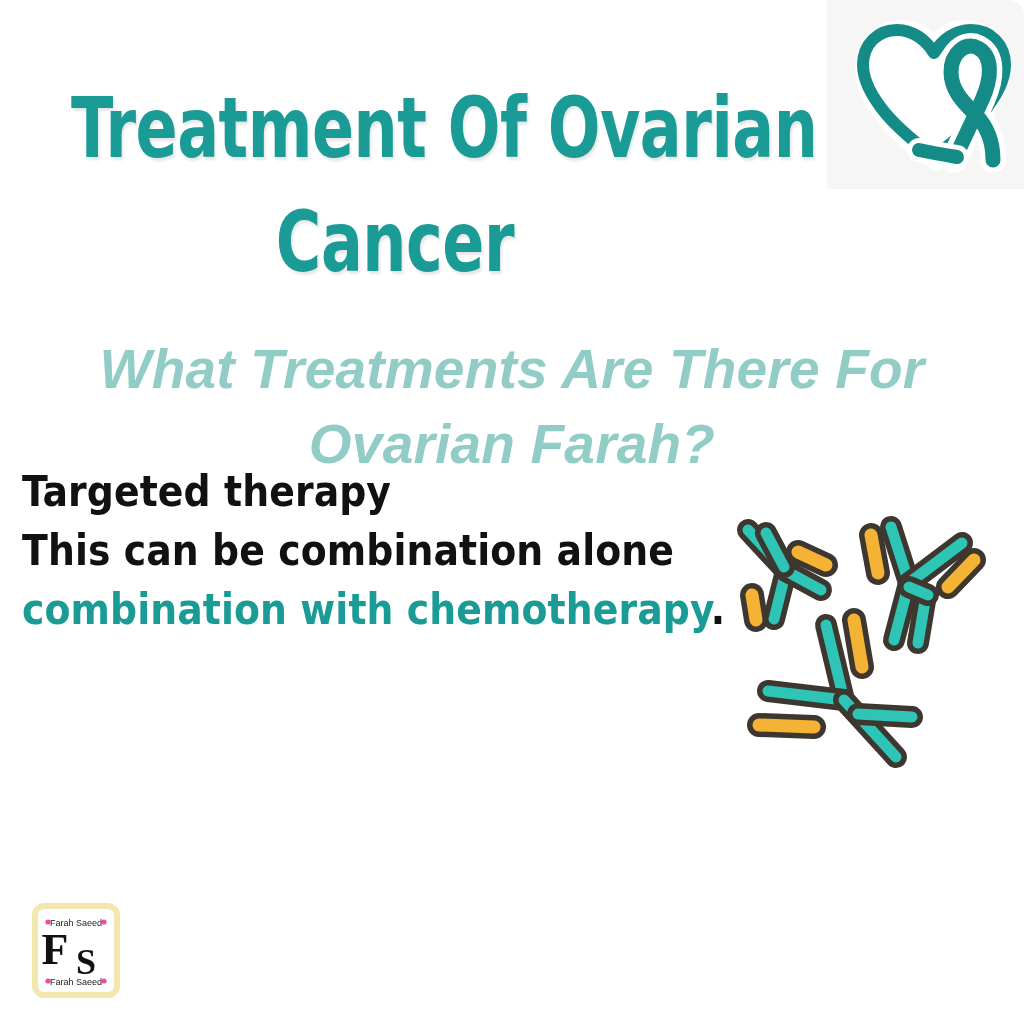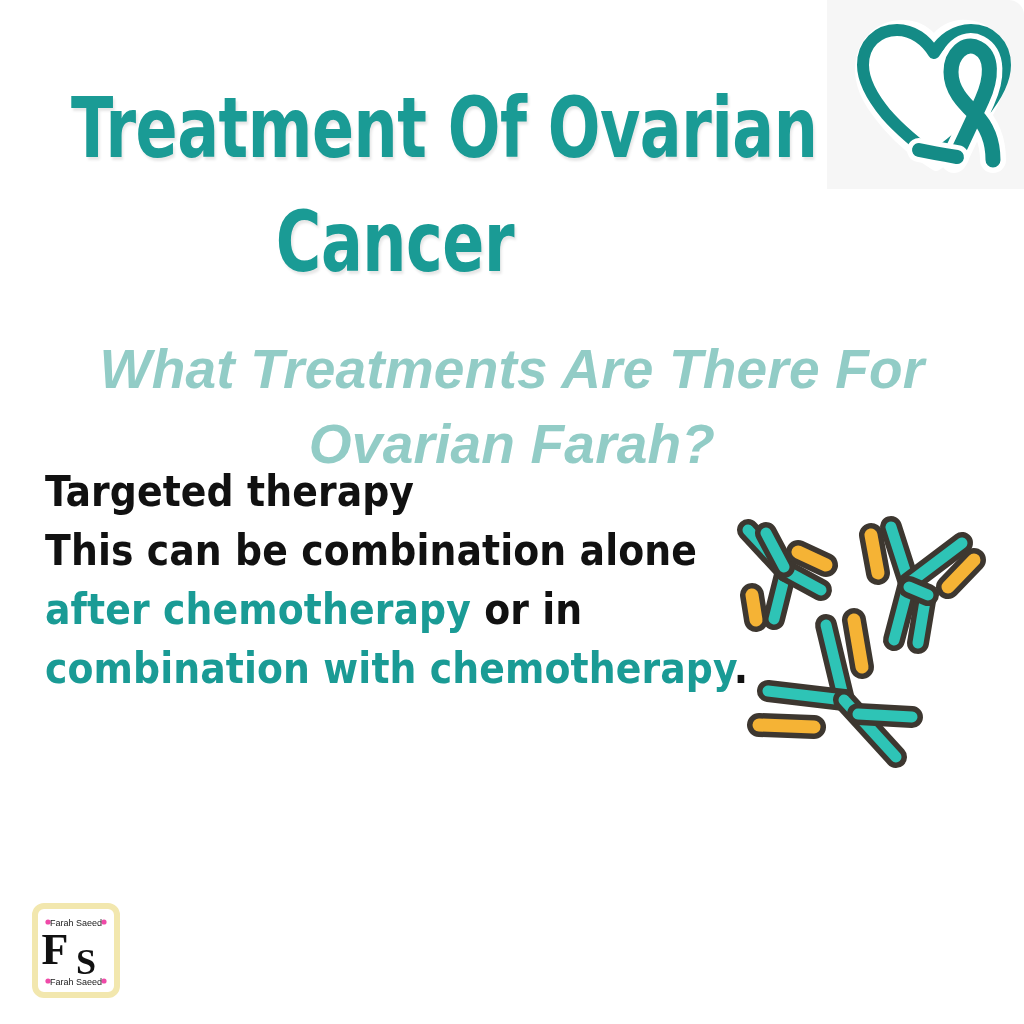--- a/index.html
+++ b/index.html
@@ -79,21 +79,21 @@
     left: 22px;
     top: 462px;
     width: 690px;
     font-family: "Liberation Sans Narrow", "DejaVu Sans Condensed", "Liberation Sans", sans-serif;
     font-weight: bold;
     font-size: 42px;
     line-height: 59px;
     color: #111111;
     letter-spacing: 0.1px;
   }
-  .body-copy .line { display: block; white-space: nowrap; margin-left: 23px; }
+  .body-copy .line { display: block; white-space: nowrap; }
   .body-copy .gap { display: block; height: 59px; }
   .teal { color: #1a9b95; }
   .ink  { color: #111111; }
 
   
   .antibodies {
     position: absolute;
     left: 726px;
     top: 495px;
     width: 290px;
@@ -144,21 +144,20 @@
   </h1>
 
   <h2 class="subtitle">
     <span class="sline">What Treatments Are There For</span>
     <span class="sline">Ovarian Farah?</span>
   </h2>
 
   <div class="body-copy">
     <span class="line ink">Targeted therapy</span>
     <span class="line ink">This can be combination alone</span>
-    <span class="line"><span class="teal">after chemotherapy</span><span class="ink"> or in</span></span>
     <span class="line"><span class="teal">combination with chemotherapy</span><span class="ink">.</span></span>
     <span class="gap"></span>
   </div>
 
   <svg class="antibodies" viewBox="0 0 290 285">
     <g stroke="#3d3730" stroke-width="11" stroke-linecap="round" stroke-linejoin="round" fill="none">
 
       <g>
 
         <path d="M60 76 L48 124" stroke="#3d3730" stroke-width="22"></path>

